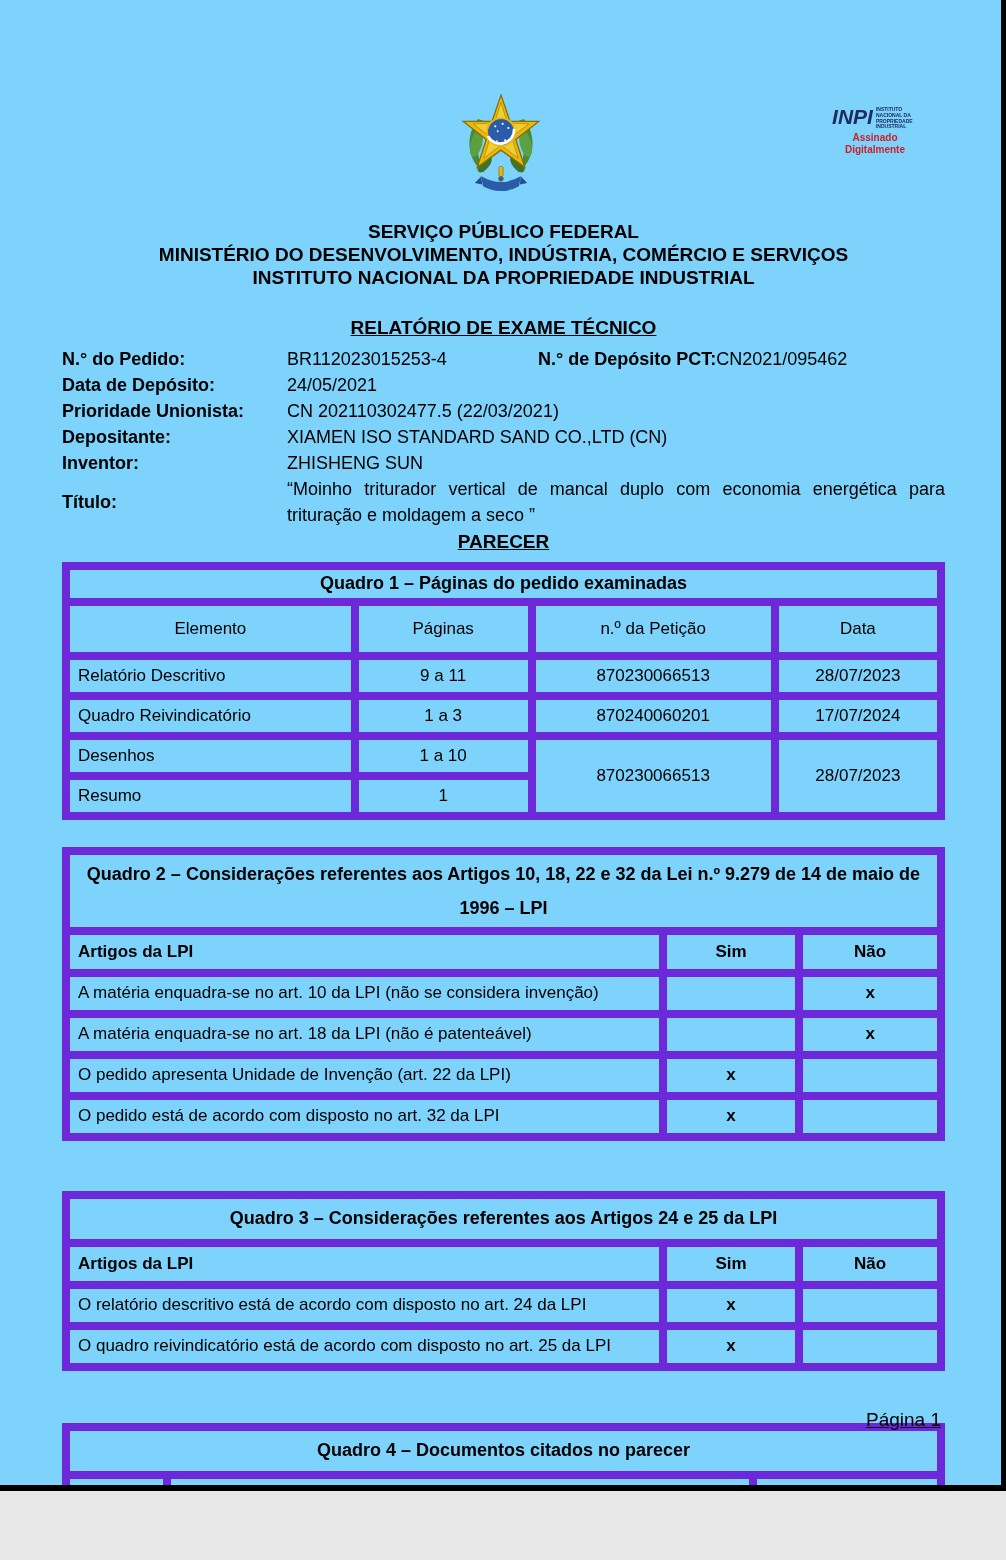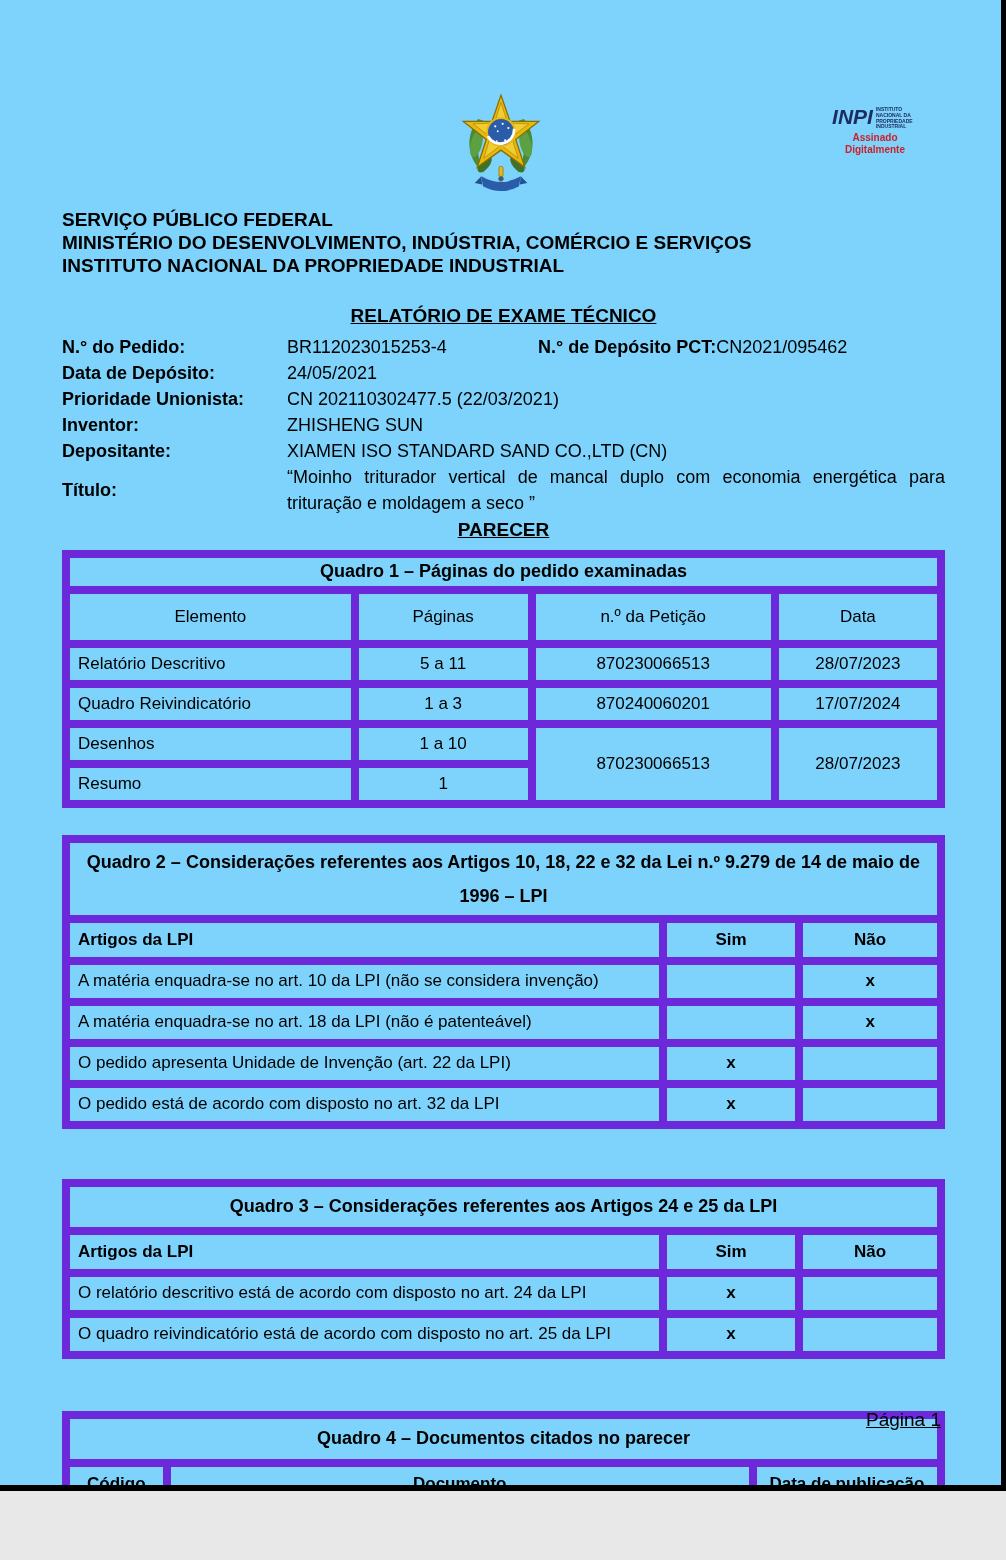--- a/index.html
+++ b/index.html
@@ -33,21 +33,21 @@
   }
   .stamp-side {
     display: block; text-align: left;
     font-size: 5px; font-weight: bold; color: #1d2d62; line-height: 1.15;
     width: 42px; text-transform: uppercase; padding-top: 1px;
   }
   .stamp-signed {
     margin-top: 2px; font-size: 10px; font-weight: bold; color: #cf1f25; line-height: 1.2;
   }
 
-  .gov-lines { margin-top: 4px; }
+  .gov-lines { text-align: center; margin-top: 16px; }
   .gov-lines div { font-weight: bold; font-size: 19px; line-height: 1.22; }
 
   
   .report-title {
     text-align: center; margin-top: 27px;
     font-weight: bold; font-size: 19px;
   }
   .report-title span { text-decoration: underline; }
 
   .fields { margin-top: 7px; font-size: 18px; }
@@ -167,26 +167,26 @@
       </div>
       <div class="field-row">
         <div class="field-label">Data de Depósito:</div>
         <div class="field-value">24/05/2021</div>
       </div>
       <div class="field-row">
         <div class="field-label">Prioridade Unionista:</div>
         <div class="field-value">CN 202110302477.5 (22/03/2021)</div>
       </div>
       <div class="field-row">
+        <div class="field-label">Depositante:</div>
+        <div class="field-value">XIAMEN ISO STANDARD SAND CO.,LTD (CN)</div>
+      </div>
+      <div class="field-row">
         <div class="field-label">Inventor:</div>
         <div class="field-value">ZHISHENG SUN</div>
-      </div>
-      <div class="field-row">
-        <div class="field-label">Depositante:</div>
-        <div class="field-value">XIAMEN ISO STANDARD SAND CO.,LTD (CN)</div>
       </div>
       <div class="field-row">
         <div class="field-label">Título:</div>
         <div class="field-value title-value">“Moinho triturador vertical de mancal duplo com economia energética para trituração e moldagem a seco ”</div>
       </div>
     </div>
 
     <div class="parecer-heading">
       <span>PARECER</span>
     </div>
@@ -203,21 +203,21 @@
             <td class="tbl-title" colspan="4">Quadro 1 – Páginas do pedido examinadas</td>
           </tr>
       <tr class="hdr">
         <td>Elemento</td>
         <td>Páginas</td>
         <td>n.º da Petição</td>
         <td>Data</td>
       </tr>
       <tr class="row">
         <td>Relatório Descritivo</td>
-        <td>5 a 11</td>
+        <td>9 a 11</td>
         <td>870230066513</td>
         <td>28/07/2023</td>
       </tr>
       <tr class="row">
         <td>Quadro Reivindicatório</td>
         <td>1 a 3</td>
         <td>870240060201</td>
         <td>17/07/2024</td>
       </tr>
       <tr class="row">

